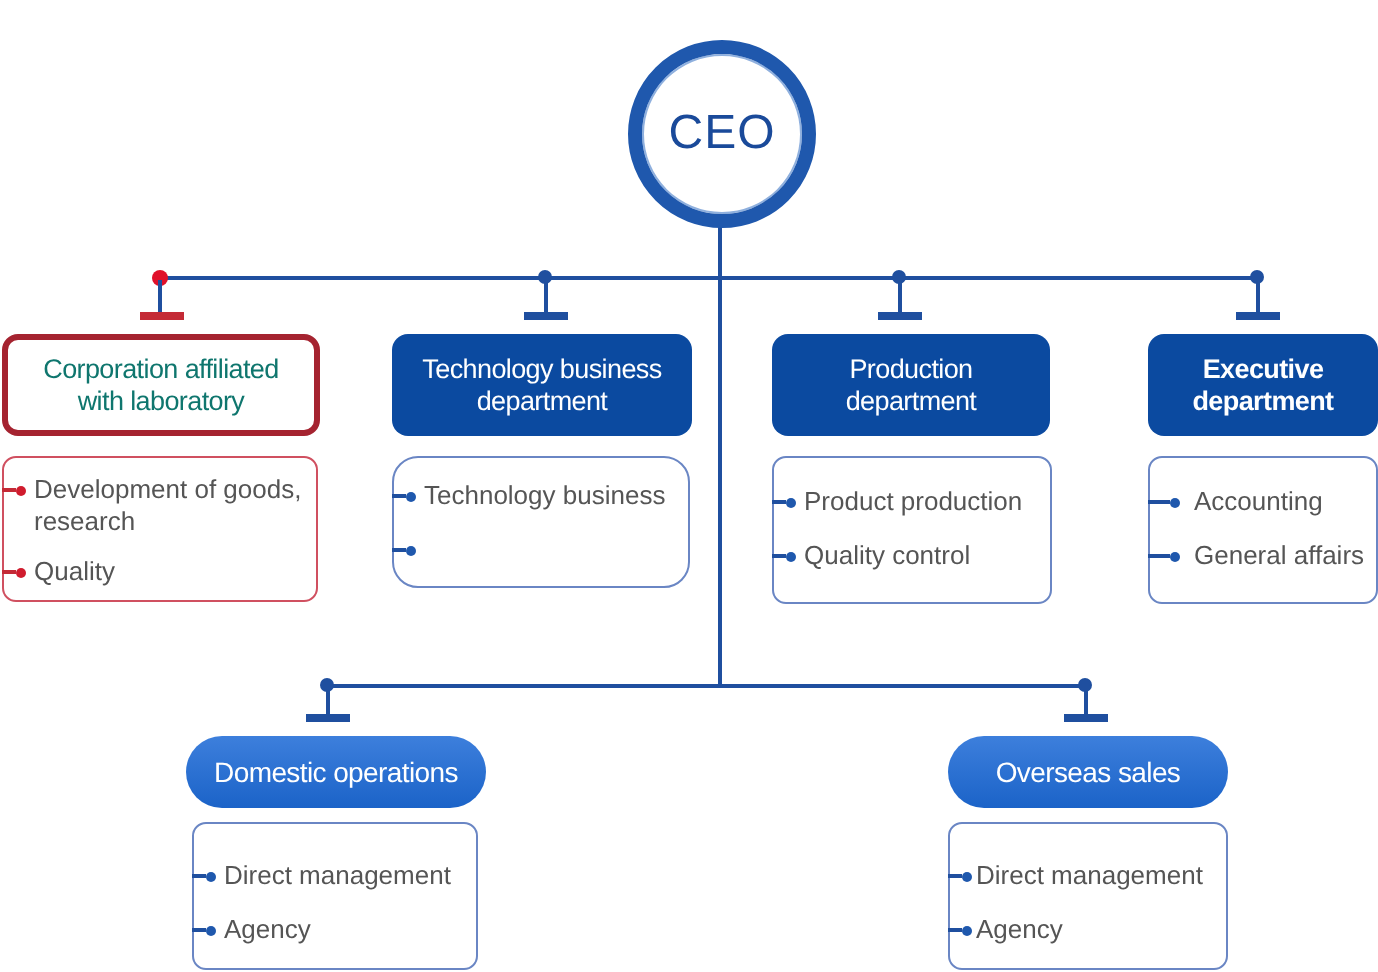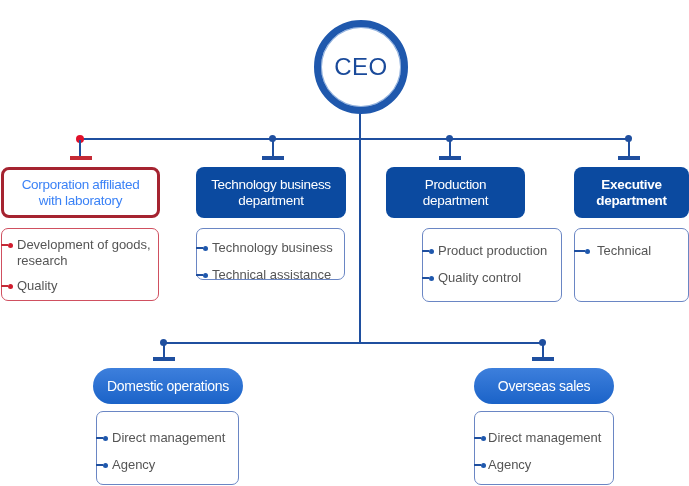--- a/index.html
+++ b/index.html
@@ -14,21 +14,21 @@
     .stem { position: absolute; width: 2px; background: #1f4f9f; }
 
     .ceo { position: absolute; left: 314px; top: 20px; width: 80px; height: 80px; border-radius: 50%;
            border: 7px solid #1f58ad; background: #fff; display: flex; align-items: center;
            justify-content: center; box-shadow: inset 0 0 0 1px #8fb0de; }
     .ceo span { font-size: 24px; color: #1a4a9a; letter-spacing: 0.5px; }
 
     .dept { position: absolute; border-radius: 8px; display: flex; align-items: center; justify-content: center;
             text-align: center; font-size: 13.5px; line-height: 16px; color: #fff; background: #0b4aa0;
             letter-spacing: -0.3px; }
-    .dept.red { background: #fff; color: #3b82f6; border: 3px solid #a52330; box-sizing: border-box; }
+    .dept.red { background: #fff; color: #0f766e; border: 3px solid #a52330; box-sizing: border-box; }
     .pill { position: absolute; border-radius: 18px; display: flex; align-items: center; justify-content: center;
             color: #fff; font-size: 14px; letter-spacing: -0.3px;
             background: linear-gradient(#3d7fdc, #1b63c8); }
 
     .box { position: absolute; border: 1px solid #6a86c4; border-radius: 7px; background: #fff; box-sizing: border-box; }
     .box.red { border-color: #d05060; }
     .item { position: absolute; left: -1px; display: flex; align-items: flex-start; font-size: 13px; color: #555;
             line-height: 16px; }
     .item .tick { width: 7px; height: 1.5px; background: #1f4f9f; margin-top: 7px; }
     .item .bullet { width: 5px; height: 5px; border-radius: 50%; background: #1f58ad; margin-top: 5.5px; margin-right: 4px; }
@@ -82,57 +82,61 @@
   <div class="item" style="top:49px;">
     <span class="tick"></span>
     <span class="bullet"></span>
     <span>Quality</span>
   </div>
 </div>
 
 <div class="dept" style="left:196px; top:167px; width:150px; height:51px;">
   <span style="padding:0 8px;">Technology business department</span>
 </div>
-<div class="box" style="left:196px; top:228px; width:149px; height:52px;">
+<div class="box" style="left:196px; top:228px; width:149px; height:66px;border-radius:13px;">
   <div class="item" style="top:11px;">
     <span class="tick"></span>
     <span class="bullet"></span>
     <span>Technology business</span>
   </div>
   <div class="item" style="top:38px;">
     <span class="tick"></span>
     <span class="bullet"></span>
-    <span>Technical assistance</span>
   </div>
 </div>
 
 <div class="dept" style="left:386px; top:167px; width:139px; height:51px;">
   <span style="padding:0 22px;">Production department</span>
 </div>
-<div class="box" style="left:386px; top:228px; width:140px; height:74px;margin-left:36px;">
+<div class="box" style="left:386px; top:228px; width:140px; height:74px;">
   <div class="item" style="top:14px;">
     <span class="tick"></span>
     <span class="bullet"></span>
     <span>Product production</span>
   </div>
   <div class="item" style="top:41px;">
     <span class="tick"></span>
     <span class="bullet"></span>
     <span>Quality control</span>
   </div>
 </div>
 
 <div class="dept" style="left:574px; top:167px; width:115px; height:51px;font-weight:bold;">
   <span style="padding:0 14px;">Executive department</span>
 </div>
 <div class="box" style="left:574px; top:228px; width:115px; height:74px;">
   <div class="item" style="top:14px;">
     <span class="tick" style="width:11px;"></span>
     <span class="bullet" style="margin-right:7px;"></span>
-    <span>Technical</span>
+    <span>Accounting</span>
+  </div>
+  <div class="item" style="top:41px;">
+    <span class="tick" style="width:11px;"></span>
+    <span class="bullet" style="margin-right:7px;"></span>
+    <span>General affairs</span>
   </div>
 </div>
 
 <div class="pill" style="left:93px; top:368px; width:150px; height:36px;">
   <span>Domestic operations</span>
 </div>
 <div class="box" style="left:96px; top:411px; width:143px; height:74px;">
   <div class="item" style="top:18px;">
     <span class="tick"></span>
     <span class="bullet"></span>

